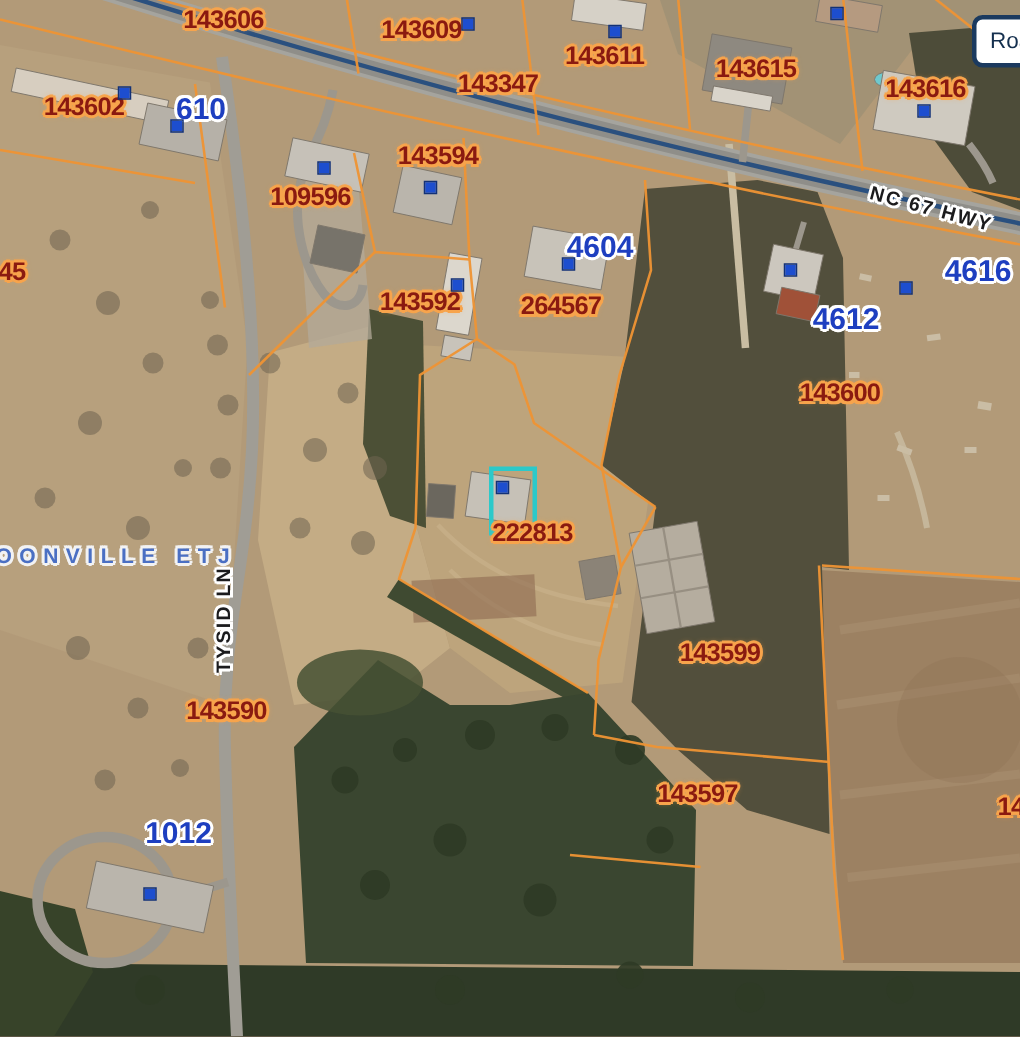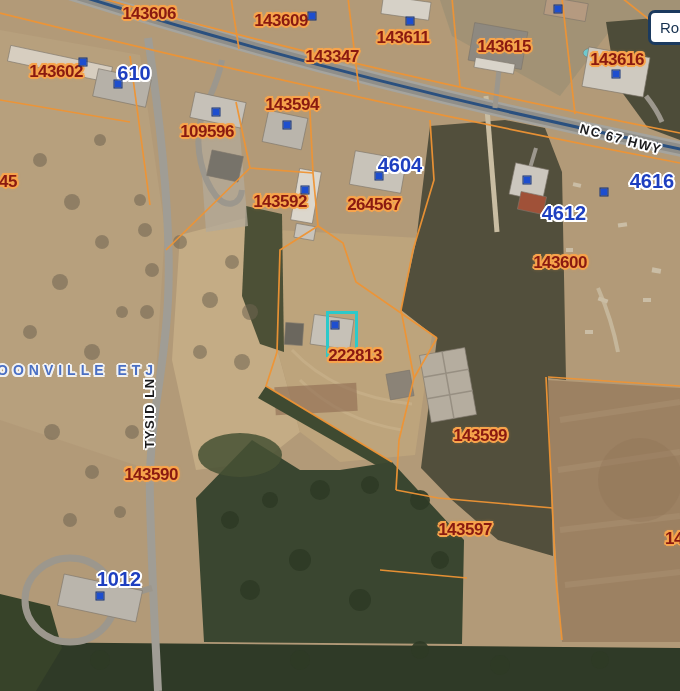--- a/index.html
+++ b/index.html
@@ -245,21 +245,21 @@
       <div class="lbl parcel" style="left: 355px; top: 355px;">222813</div>
       <div class="lbl parcel" style="left: 151px; top: 474px;">143590</div>
       <div class="lbl parcel" style="left: 480px; top: 435px;">143599</div>
       <div class="lbl parcel" style="left: 465px; top: 529px;">143597</div>
       <div class="lbl parcel" style="left: 674px; top: 538px;">14</div>
       <div class="lbl parcel" style="left: 8px; top: 181px;">45</div>
       <div class="lbl address" style="left: 134px; top: 73px;">610</div>
       <div class="lbl address" style="left: 400px; top: 165px;">4604</div>
       <div class="lbl address" style="left: 564px; top: 169px; margin-top: 44px;">4612</div>
       <div class="lbl address" style="left: 652px; top: 181px;">4616</div>
-      <div class="lbl address" style="left: 119px; top: 579px;">1012</div>
+      <div class="lbl address" style="left: 119px; top: 556px;">1012</div>
       <div class="lbl road" style="left: 621px; top: 139px; transform: translate(-50%, -50%) rotate(15deg);">NC 67 HWY</div>
       <div class="lbl road" style="left: 149px; top: 413px; transform: translate(-50%, -50%) rotate(-90deg);">TYSID LN</div>
       <div class="lbl area" style="left: 70px; top: 370px;">BOONVILLE ETJ</div>
       <div class="marker" style="left: 83px; top: 62px;"></div>
       <div class="marker" style="left: 118px; top: 84px;"></div>
       <div class="marker" style="left: 312px; top: 16px;"></div>
       <div class="marker" style="left: 410px; top: 21px;"></div>
       <div class="marker" style="left: 558px; top: 9px;"></div>
       <div class="marker" style="left: 616px; top: 74px;"></div>
       <div class="marker" style="left: 216px; top: 112px;"></div>

